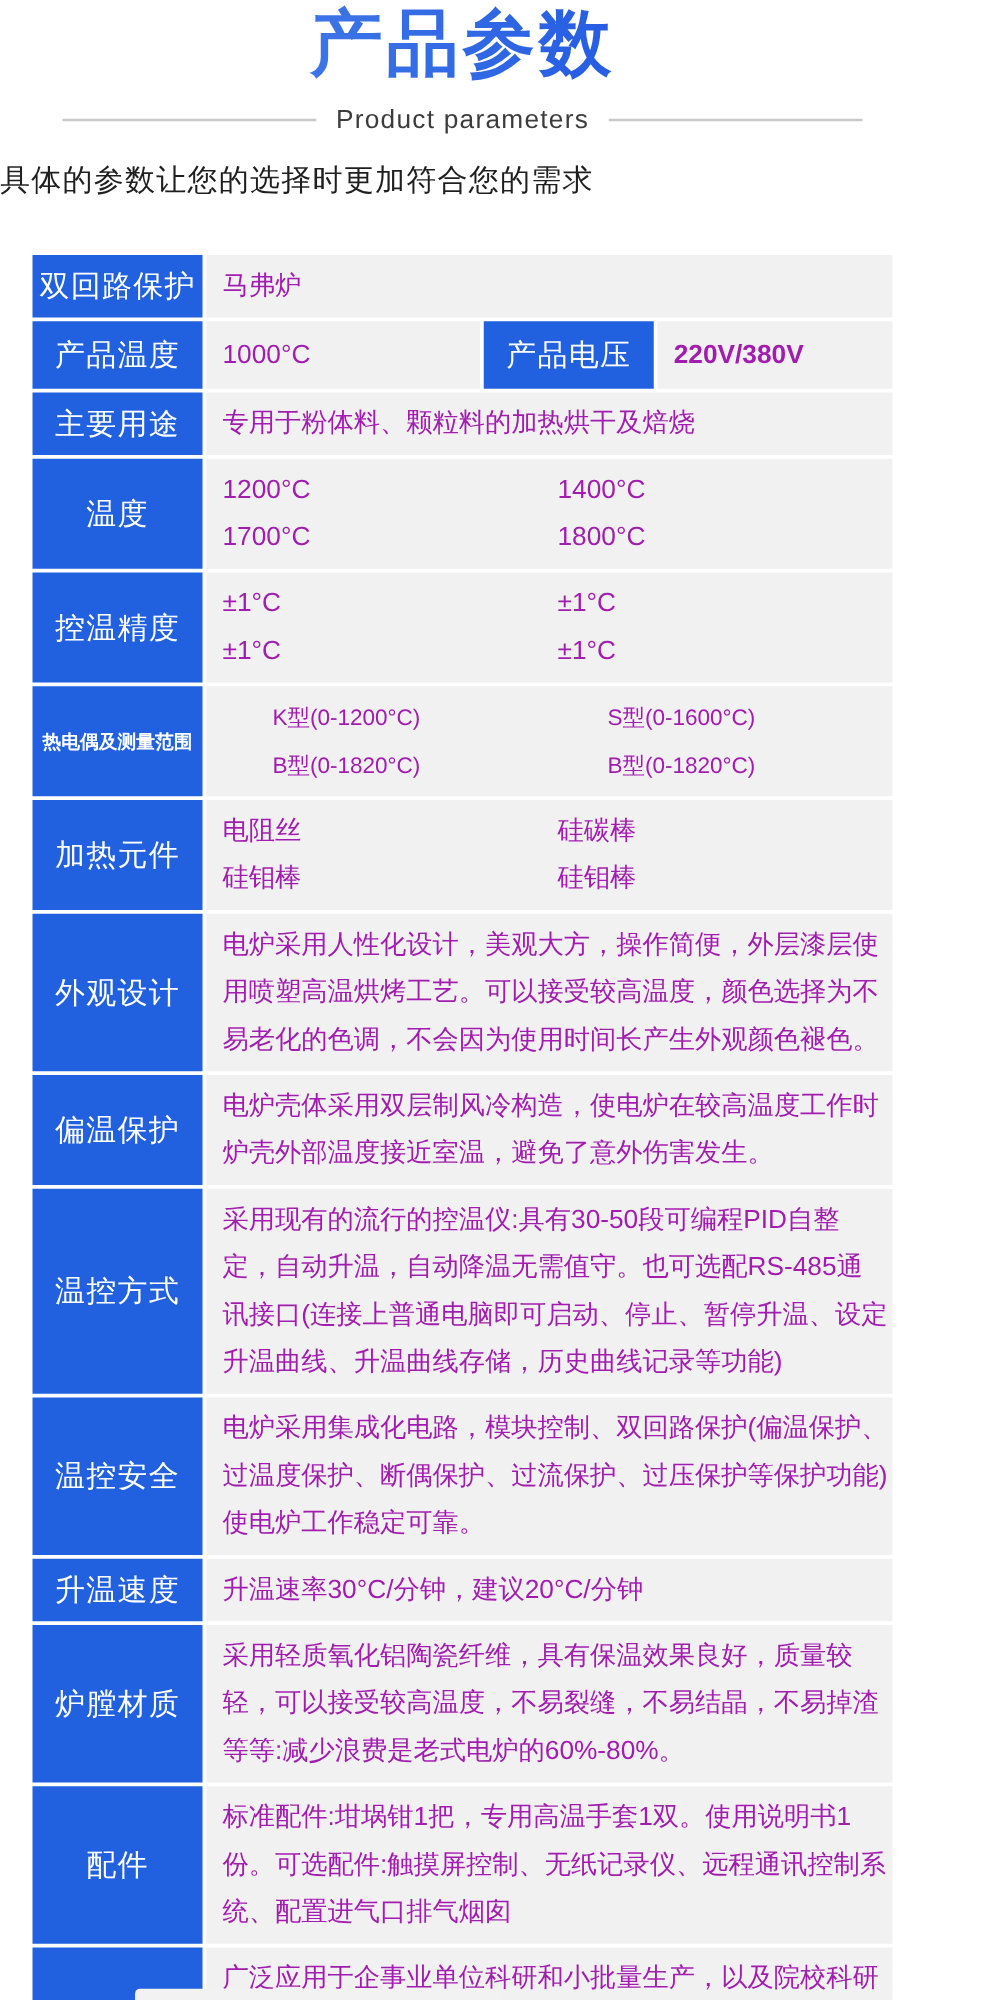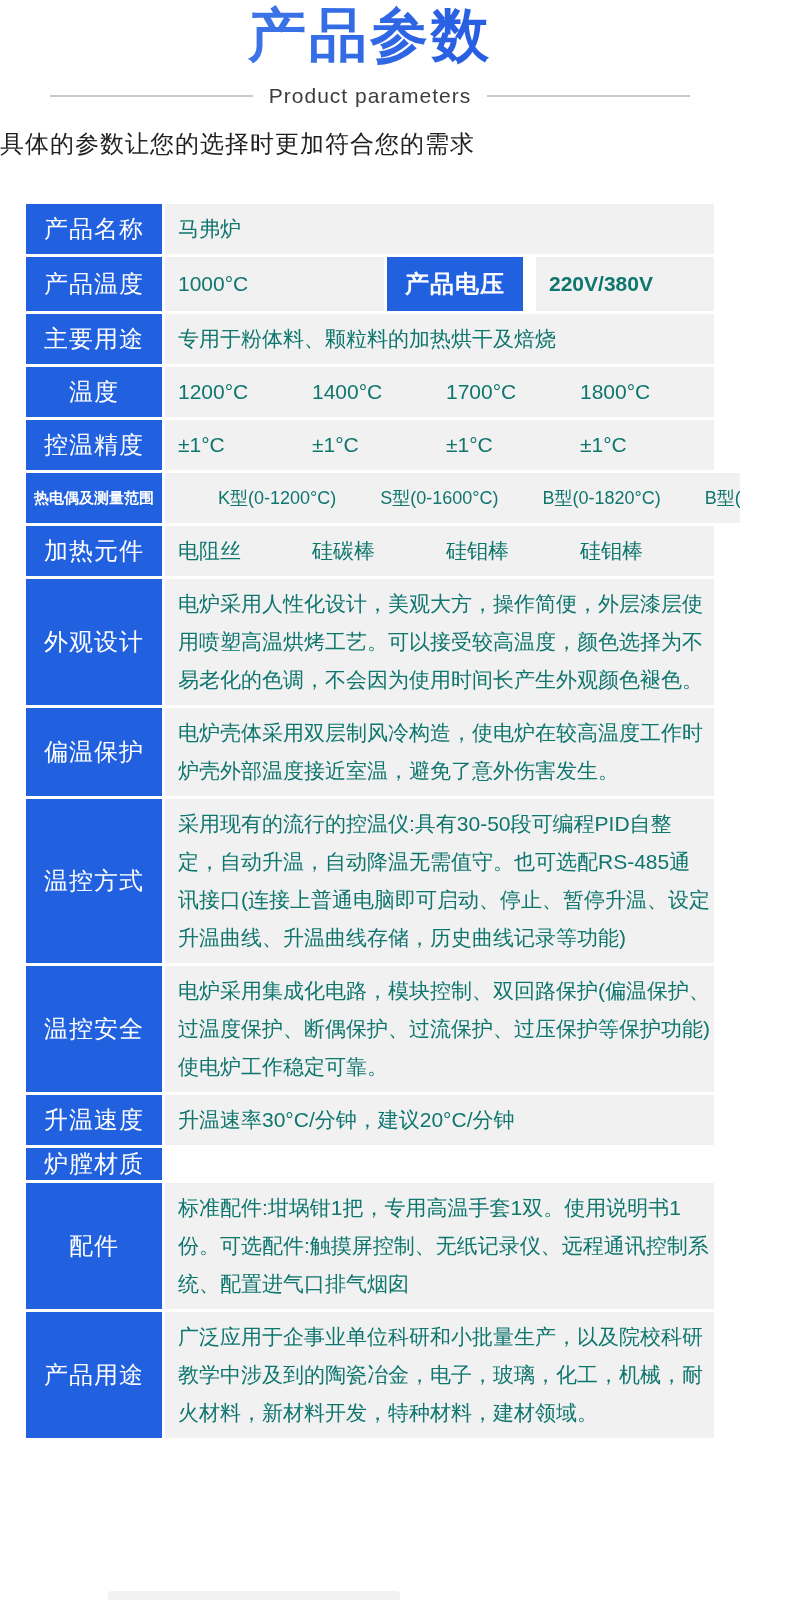--- a/index.html
+++ b/index.html
@@ -79,39 +79,39 @@
     margin-right: 3px;
   }
   .label-cell.small {
     font-size: 15px;
     font-weight: bold;
     letter-spacing: 0;
   }
   .content-cell {
     flex: 1;
     background: var(--cellbg, #f1f1f2);
-    color: #0f766e;
+    color: #a21caf;
     font-size: 21px;
     display: flex;
     align-items: center;
     padding: 6px 4px 6px 13px;
     min-height: 50px;
     line-height: 38px;
   }
   .content-cell .para { display: block; }
   .cols4 {
     display: grid;
-    grid-template-columns: repeat(4, 1fr);
+    grid-template-columns: repeat(2, 1fr);
     align-items: center;
     padding-left: 9px;
   }
   .cols4 span { padding-left: 4px; white-space: nowrap; }
   .cols4.small span { font-size: 18px; margin-left: 40px; }
   .dual-v1 { flex: 0 0 219px; margin-right: 3px; }
-  .dual-label { flex: 0 0 136px; margin-right: 13px; margin-left: 0; font-weight: bold; }
+  .dual-label { flex: 0 0 136px; margin-right: 3px; margin-left: 0; }
   .dual-v2 { flex: 1; font-weight: bold; }
   .row.short .content-cell { min-height: 50px; }
   .row.r-dual .label-cell, .row.r-dual .content-cell, .row.r-dual .dual-label { min-height: 54px; }
 
   
   .bottom-strip {
     position: absolute;
     left: 108px;
     bottom: 0;
     width: 292px;
@@ -130,21 +130,21 @@
   <div class="sub-row">
     <div class="rule"></div>
     <div class="sub-text">Product parameters</div>
     <div class="rule"></div>
   </div>
 
   <div class="tagline">具体的参数让您的选择时更加符合您的需求</div>
 
   <div class="spec-table">
       <div class="row short">
-        <div class="label-cell">产品名称</div>
+        <div class="label-cell">双回路保护</div>
         <div class="content-cell">马弗炉</div>
       </div>
       <div class="row r-dual">
         <div class="label-cell">产品温度</div>
         <div class="content-cell dual-v1">1000°C</div>
         <div class="label-cell dual-label">产品电压</div>
         <div class="content-cell dual-v2">220V/380V</div>
       </div>
       <div class="row short">
         <div class="label-cell">主要用途</div>
@@ -209,20 +209,23 @@
         <div class="content-cell">
           <span class="para">电炉采用集成化电路，模块控制、双回路保护(偏温保护、过温度保护、断偶保护、过流保护、过压保护等保护功能)使电炉工作稳定可靠。</span>
         </div>
       </div>
       <div class="row short">
         <div class="label-cell">升温速度</div>
         <div class="content-cell">升温速率30°C/分钟，建议20°C/分钟</div>
       </div>
       <div class="row">
         <div class="label-cell">炉膛材质</div>
+        <div class="content-cell">
+          <span class="para">采用轻质氧化铝陶瓷纤维，具有保温效果良好，质量较轻，可以接受较高温度，不易裂缝，不易结晶，不易掉渣等等:减少浪费是老式电炉的60%-80%。</span>
+        </div>
       </div>
       <div class="row">
         <div class="label-cell">配件</div>
         <div class="content-cell">
           <span class="para">标准配件:坩埚钳1把，专用高温手套1双。使用说明书1份。可选配件:触摸屏控制、无纸记录仪、远程通讯控制系统、配置进气口排气烟囱</span>
         </div>
       </div>
       <div class="row">
         <div class="label-cell">产品用途</div>
         <div class="content-cell">

